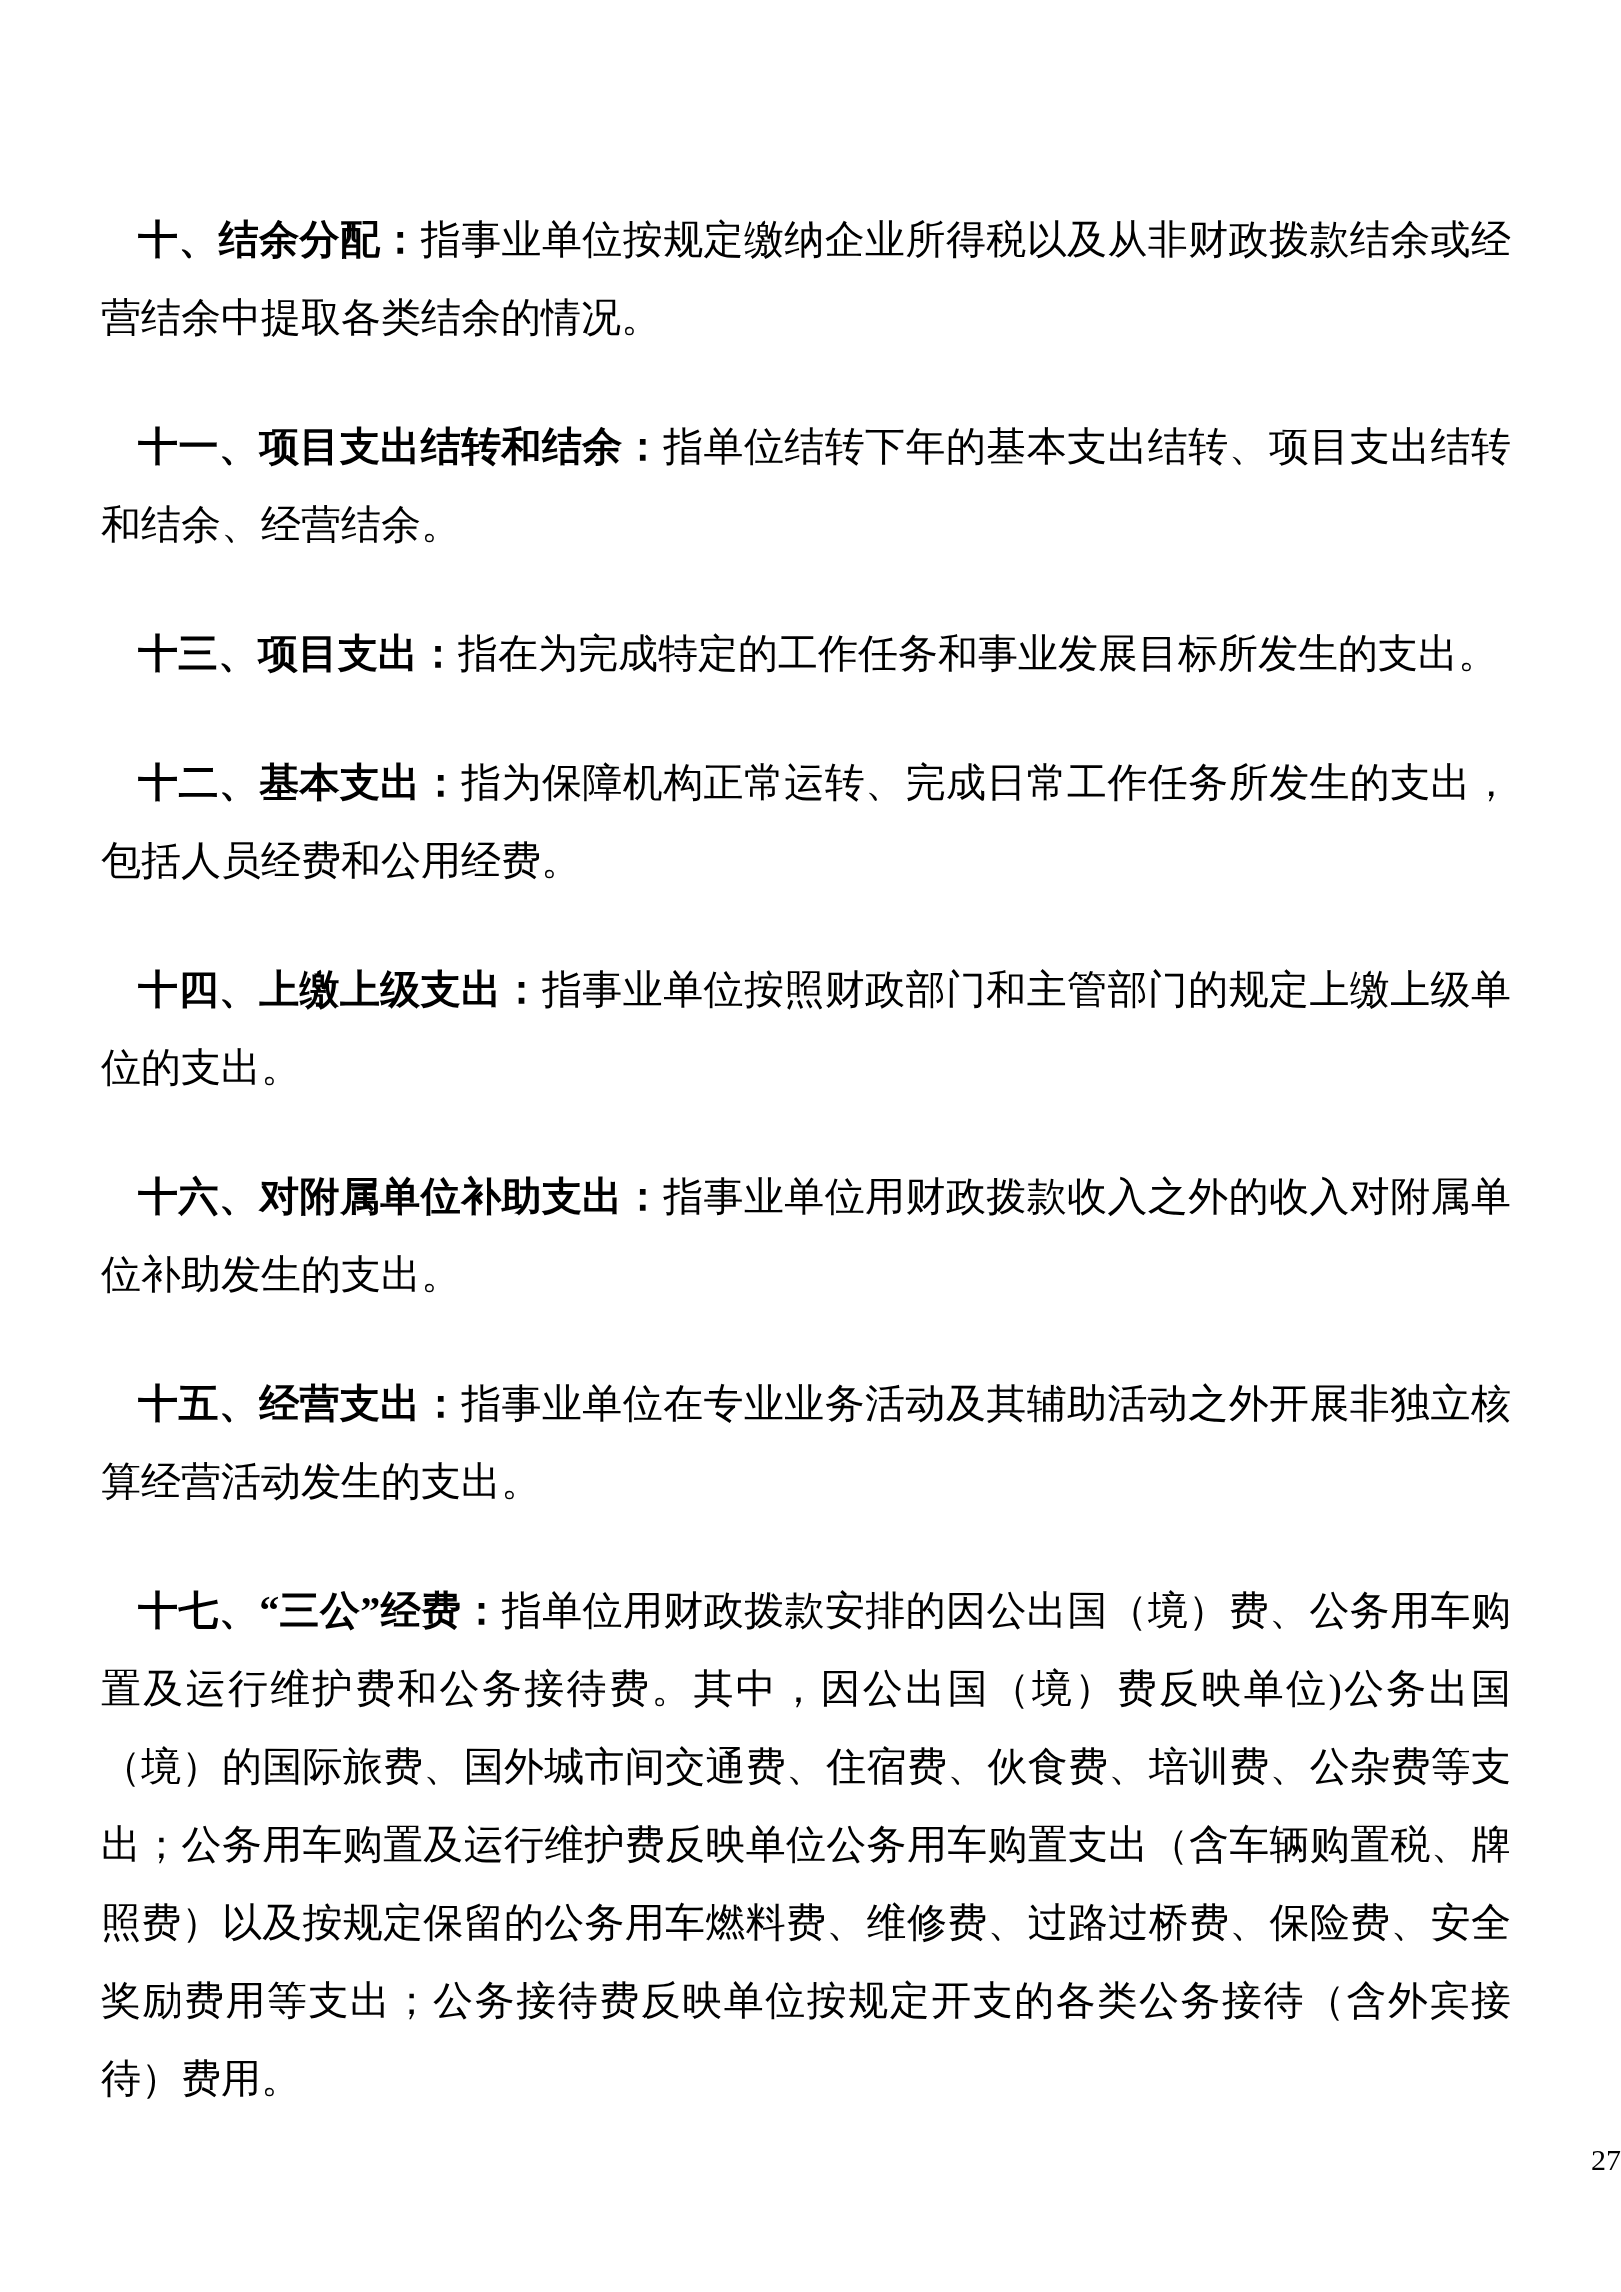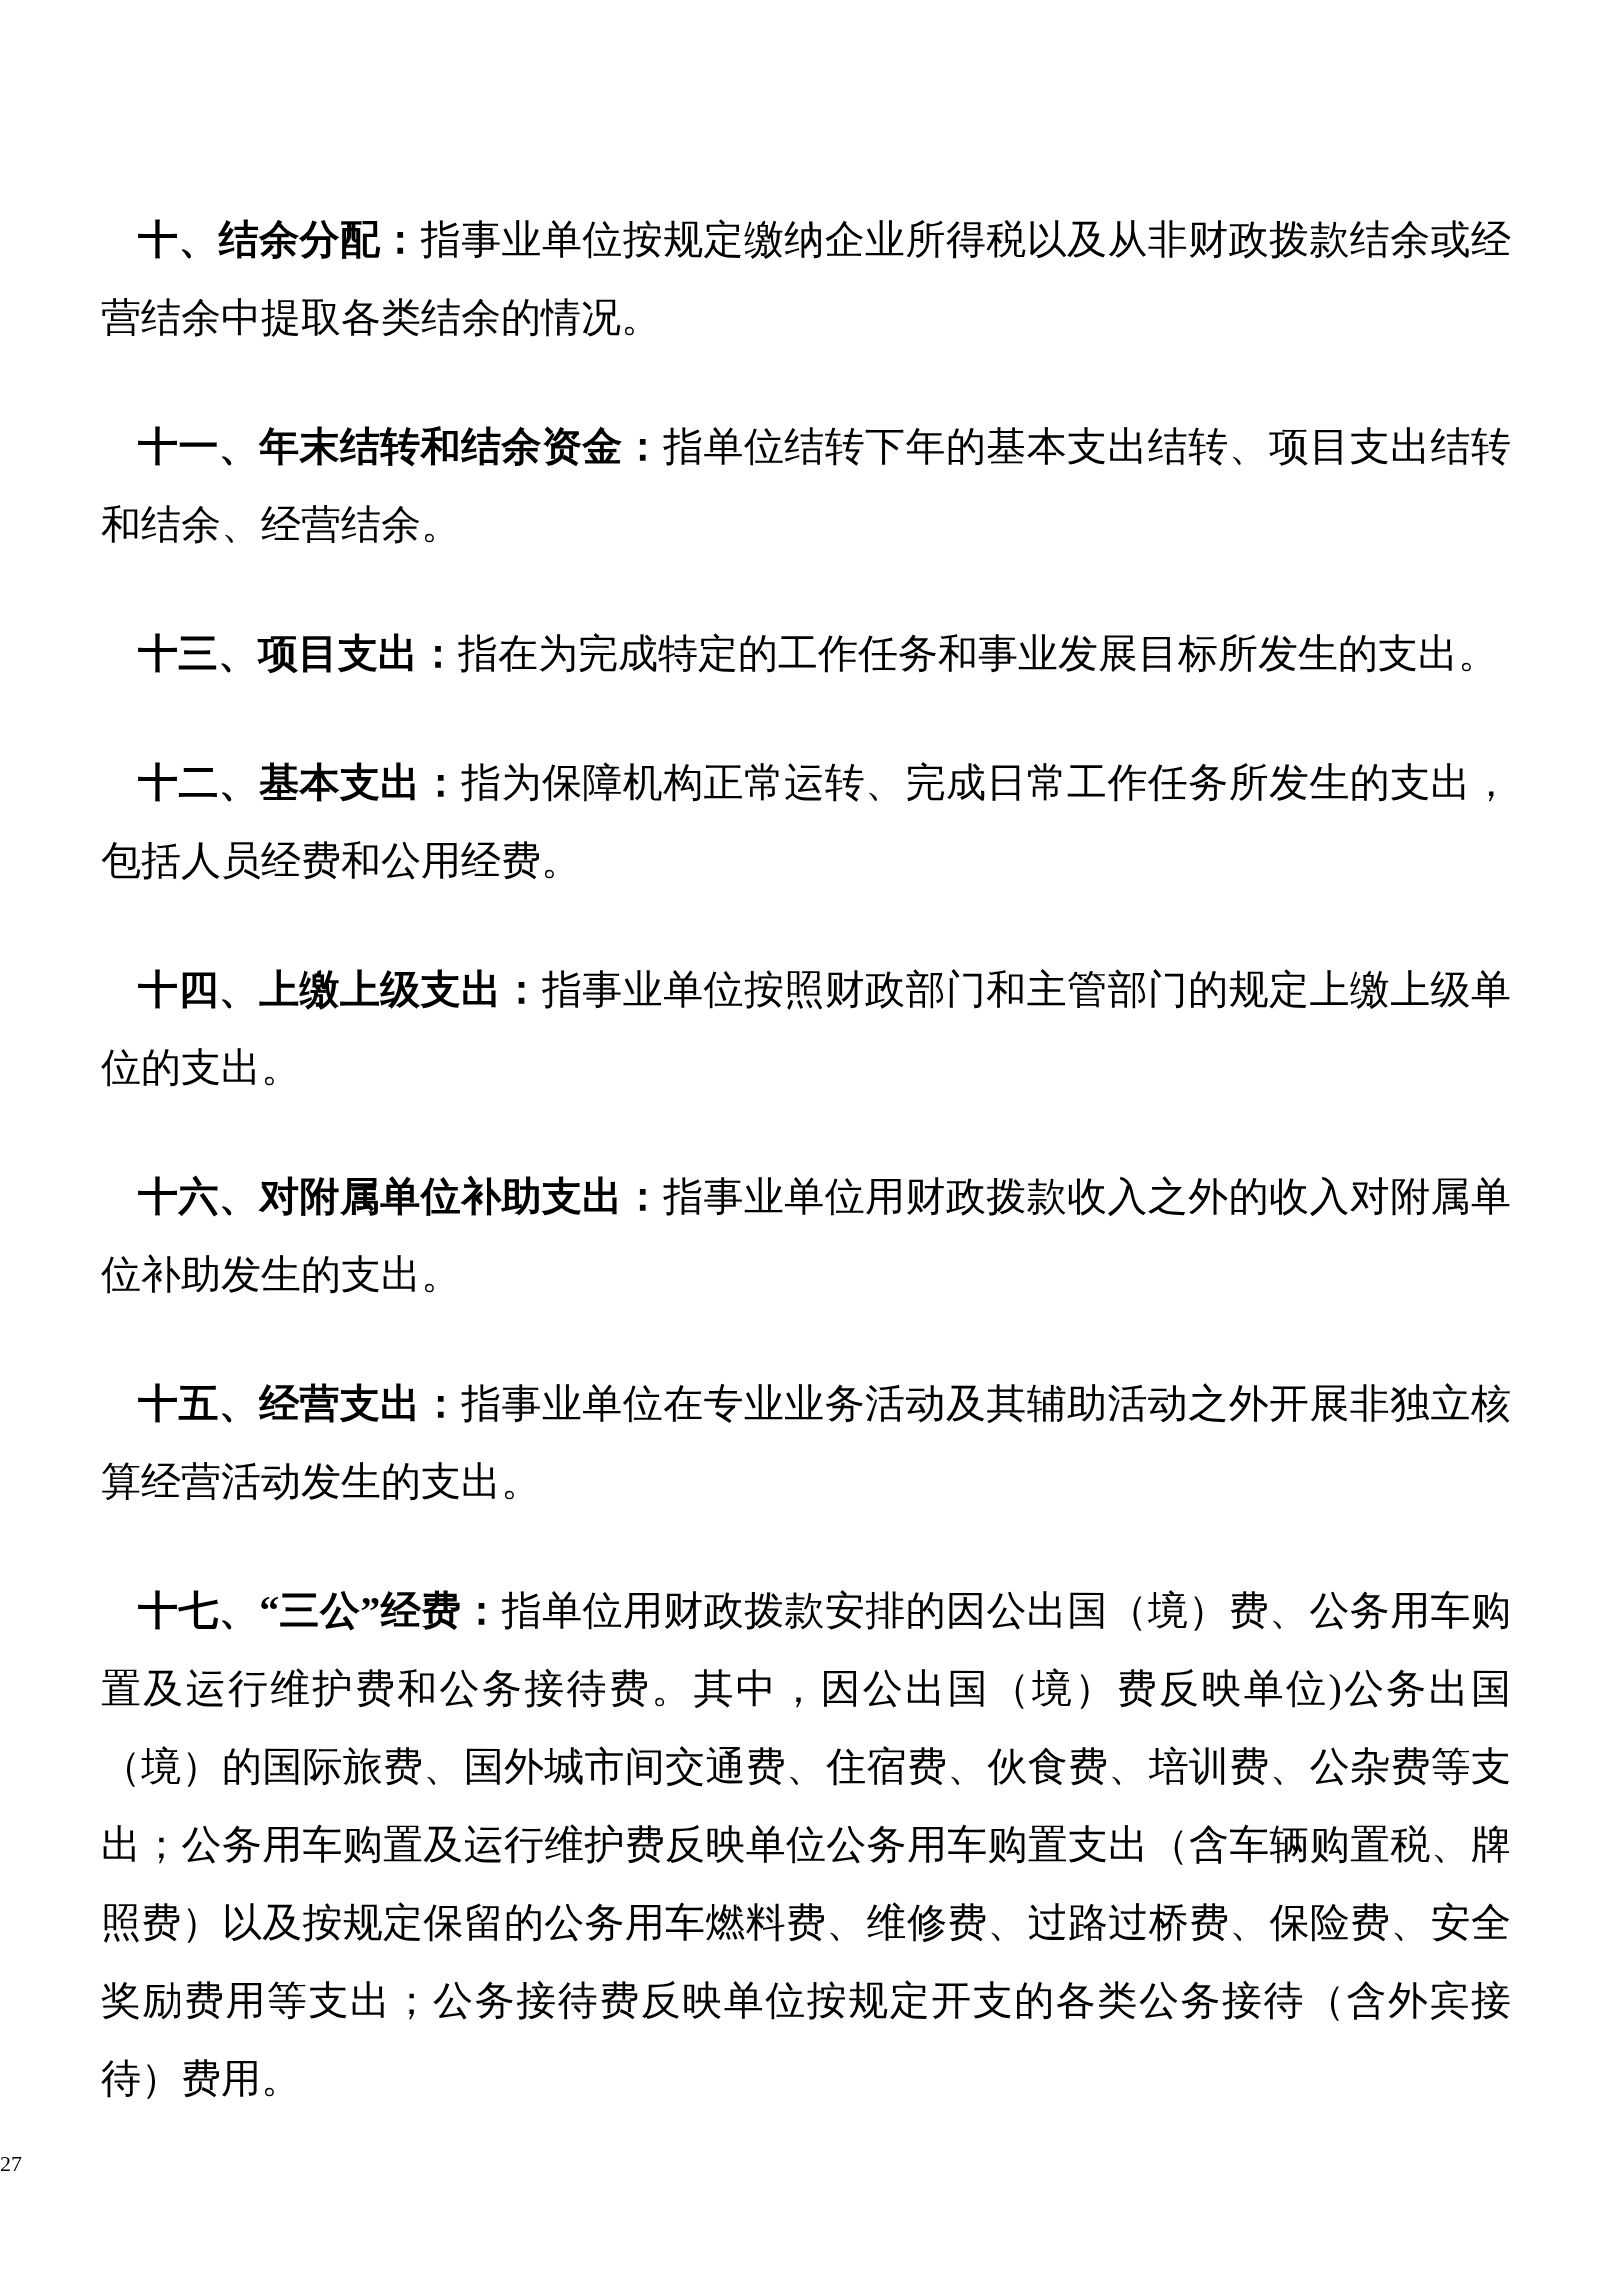--- a/index.html
+++ b/index.html
@@ -35,35 +35,35 @@
     font-weight: 700;
   }
   .para .body {
     font-weight: 400;
   }
   .page-number {
     position: absolute;
     bottom: 116px;
     left: 0;
     width: 100%;
-    text-align: left;
-    font-size: 22px;
+    text-align: right;
+    font-size: 30px;
     font-weight: 400;
     margin-top: 44px;
   }
 </style>
 </head>
 <body>
 
 <div class="page">
   <div class="content">
 
     <p class="para"><span class="head">十、结余分配：</span><span class="body">指事业单位按规定缴纳企业所得税以及从非财政拨款结余或经营结余中提取各类结余的情况。</span></p>
 
-    <p class="para"><span class="head">十一、年末结转和结余资金：</span><span class="body">指单位结转下年的基本支出结转、项目支出结转和结余、经营结余。</span></p>
+    <p class="para"><span class="head">十一、项目支出结转和结余：</span><span class="body">指单位结转下年的基本支出结转、项目支出结转和结余、经营结余。</span></p>
 
     <p class="para"><span class="head">十三、项目支出：</span><span class="body">指在为完成特定的工作任务和事业发展目标所发生的支出。</span></p>
 
     <p class="para"><span class="head">十二、基本支出：</span><span class="body">指为保障机构正常运转、完成日常工作任务所发生的支出，包括人员经费和公用经费。</span></p>
 
     <p class="para"><span class="head">十四、上缴上级支出：</span><span class="body">指事业单位按照财政部门和主管部门的规定上缴上级单位的支出。</span></p>
 
     <p class="para"><span class="head">十六、对附属单位补助支出：</span><span class="body">指事业单位用财政拨款收入之外的收入对附属单位补助发生的支出。</span></p>
 
     <p class="para"><span class="head">十五、经营支出：</span><span class="body">指事业单位在专业业务活动及其辅助活动之外开展非独立核算经营活动发生的支出。</span></p>

